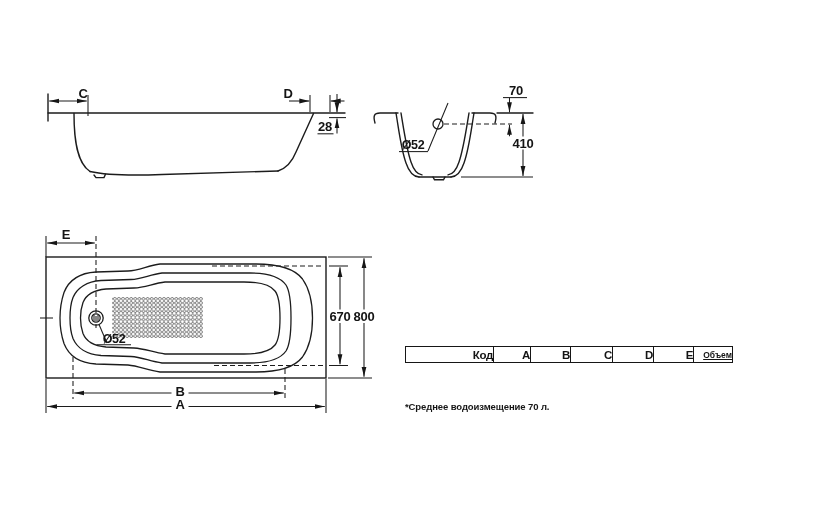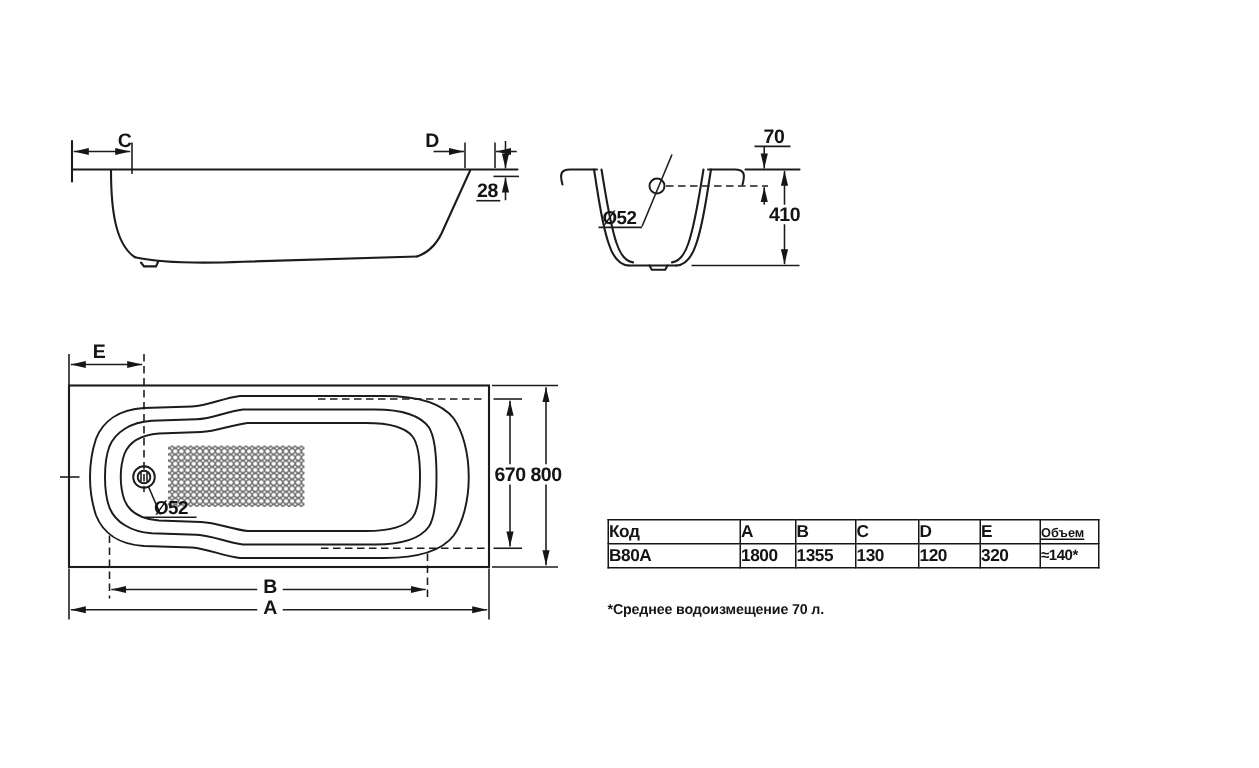--- a/index.html
+++ b/index.html
@@ -8,21 +8,21 @@
   svg{position:absolute;left:0;top:0;}
   .ln{stroke:#1c1c1c;stroke-width:1.4;fill:none;stroke-linecap:round;}
   .ct{stroke:#1c1c1c;stroke-width:1.3;fill:none;}
   .dm{stroke:#1c1c1c;stroke-width:1.05;fill:none;}
   .dsh{stroke:#1c1c1c;stroke-width:1.05;fill:none;stroke-dasharray:5 3;}
   .dim-label{font:700 13px "Liberation Sans",sans-serif;fill:#141414;text-anchor:middle;letter-spacing:-0.3px;}
   .dim-small{font:700 12.5px "Liberation Sans",sans-serif;fill:#141414;text-anchor:middle;letter-spacing:-0.3px;}
   .wbox{fill:#ffffff;}
   #spec-table{position:absolute;left:405px;top:346px;border-collapse:collapse;table-layout:fixed;}
   #spec-table td,#spec-table th{border:1.6px solid #161616;height:15px;padding:0;margin:12px;
-      text-align:left;vertical-align:middle;font:700 11.5px "Liberation Sans",sans-serif;
+      text-align:right;vertical-align:middle;font:700 11.5px "Liberation Sans",sans-serif;
       color:#141414;letter-spacing:-0.3px;white-space:nowrap;}
   #spec-table th.vol{font-size:8.5px;letter-spacing:0;text-decoration:underline;}
   #spec-table td.vol{font-size:10px;}
   #footnote{position:absolute;left:405px;top:401px;font:700 9.5px "Liberation Sans",sans-serif;
       color:#161616;letter-spacing:-0.1px;}
 </style>
 </head>
 <body>
 
 <div id="canvas">
@@ -152,27 +152,18 @@
   <tbody>
         <tr>
     <th>Код</th>
     <th>A</th>
     <th>B</th>
     <th>C</th>
     <th>D</th>
     <th>E</th>
     <th class="vol">Объем</th>
   </tr>
-  <tr>
-    <td>B80A</td>
-    <td>1800</td>
-    <td>1355</td>
-    <td>130</td>
-    <td>120</td>
-    <td>320</td>
-    <td class="vol">≈140*</td>
-  </tr>
 </tbody>
     </table>
 
 <div id="footnote">*Среднее водоизмещение 70 л.</div>
 
 </div>
 
 </body></html>

